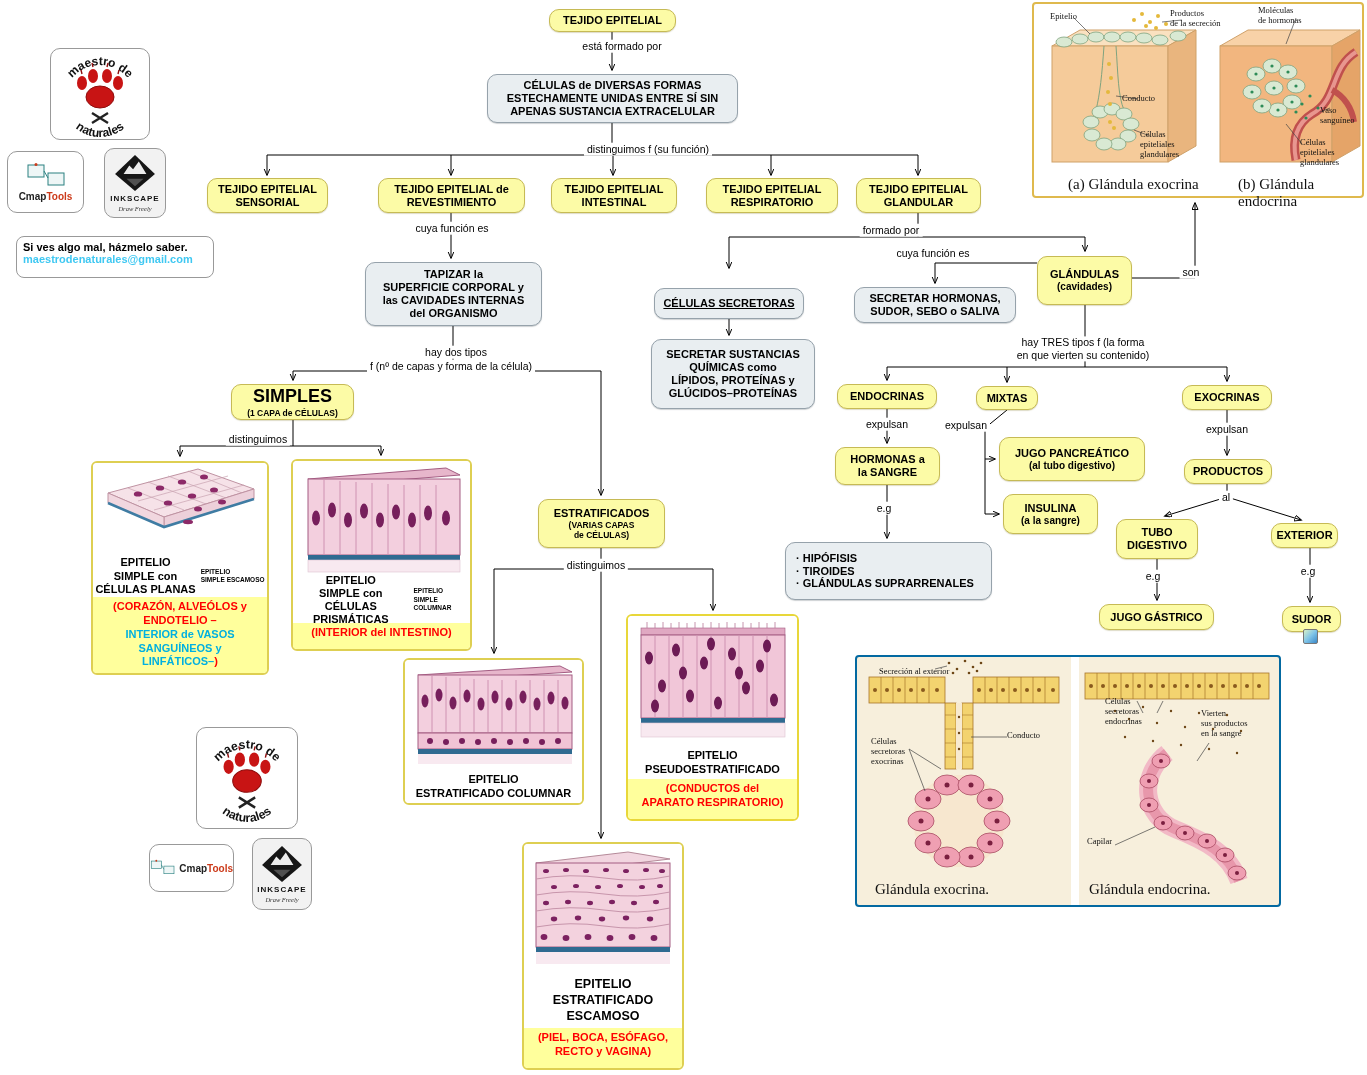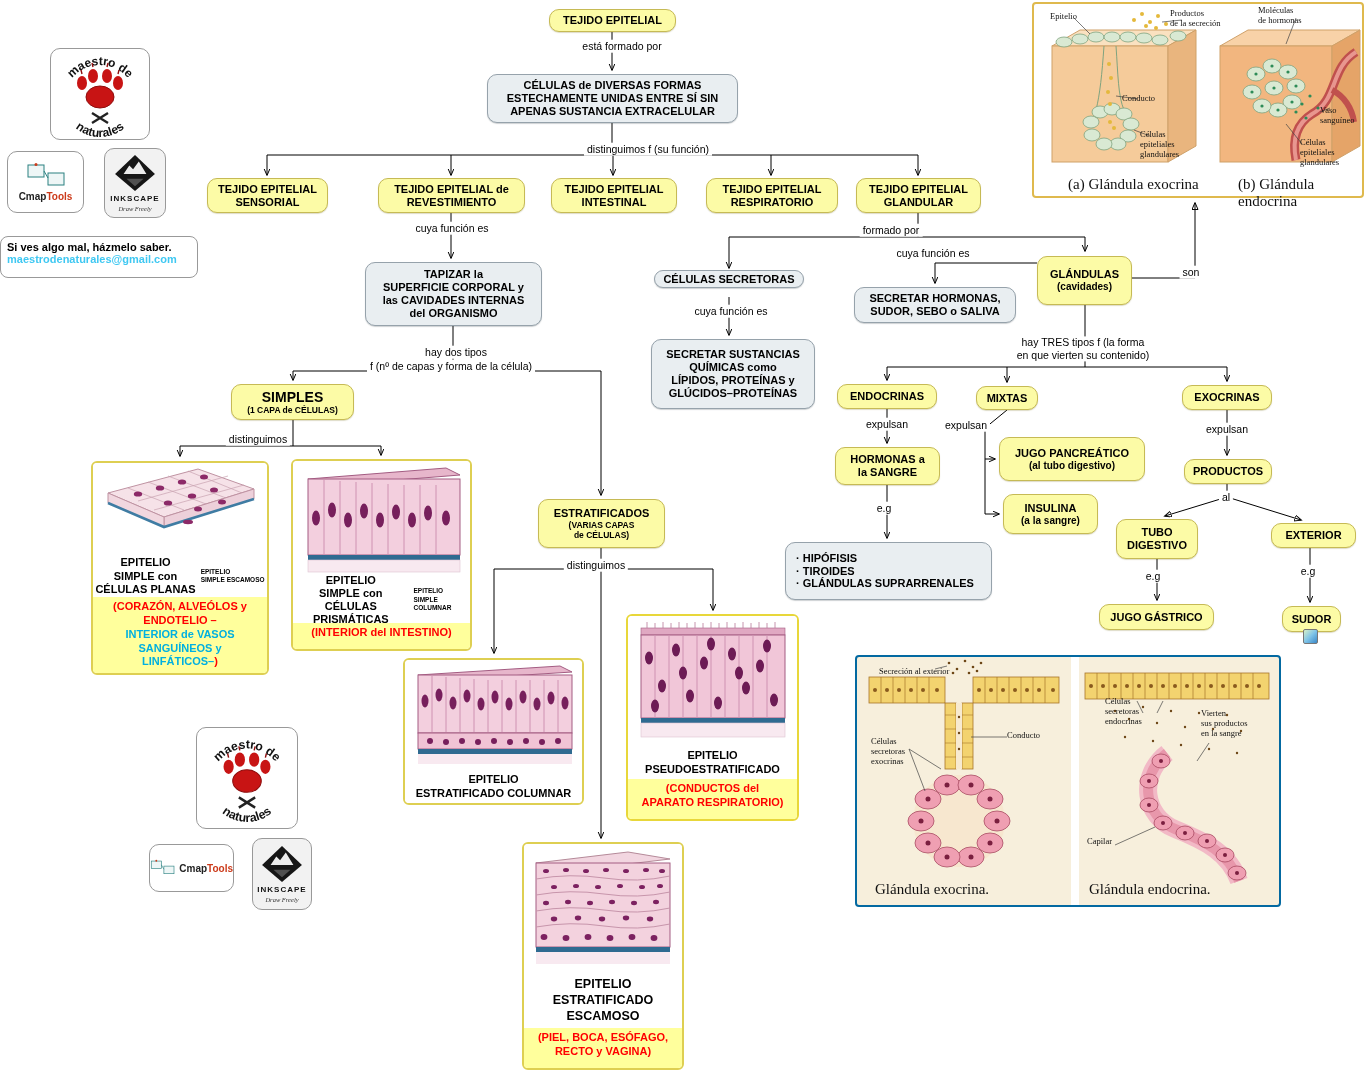--- a/index.html
+++ b/index.html
@@ -8,21 +8,21 @@
             font-family:"Liberation Sans", sans-serif; overflow:hidden; }
   .wires { position:absolute; left:0; top:0; }
   .wires path { stroke:#000; stroke-width:1; fill:none; }
 
   .node { position:absolute; display:flex; flex-direction:column; align-items:center;
           justify-content:center; text-align:center; white-space:pre-line;
           font-weight:bold; font-size:11px; line-height:1.18; color:#000;
           border-radius:10px; padding:2px 4px; z-index:3; }
   .node.yellow { background:#fcfba6; border:1px solid #c6ba55; box-shadow:0 1px 1px rgba(120,110,30,.25); }
   .node.gray   { background:#e9eef1; border:1px solid #96a2ab; box-shadow:0 1px 1px rgba(60,70,80,.25); }
-  .node .big   { font-size:14px; }
+  .node .big   { font-size:18px; }
   .node .sub   { font-size:8.5px; }
   .node .sub2  { font-size:10px; }
   .node.left   { text-align:left; align-items:flex-start; padding-left:10px; }
 
   .link-label { position:absolute; transform:translate(-50%,-50%); background:#fff;
                 font-size:10.5px; color:#000; white-space:pre-line; text-align:center;
                 padding:0 3px; line-height:1.2; z-index:2; }
 
   .card { position:absolute; background:#fff; border:2px solid #decf52; border-radius:6px;
           overflow:hidden; display:flex; flex-direction:column; z-index:3; }
@@ -140,21 +140,21 @@
   <div class="node yellow" style="left:231px;top:384px;width:123px;height:36px;">
     <span class="big">SIMPLES</span>
     <span class="sub">(1 CAPA de CÉLULAS)</span>
   </div>
   <div class="node yellow" style="left:538px;top:499px;width:127px;height:49px;">
     <span>ESTRATIFICADOS</span>
     <span class="sub">(VARIAS CAPAS
 de CÉLULAS)</span>
   </div>
 
-  <div class="node gray" style="left:654px;top:270px;width:150px;height:18px;">CÉLULAS SECRETORAS</div>
+  <div class="node gray" style="left:654px;top:288px;width:150px;height:31px;text-decoration:underline;">CÉLULAS SECRETORAS</div>
   <div class="node gray" style="left:651px;top:339px;width:164px;height:70px;">SECRETAR SUSTANCIAS
 QUÍMICAS como
 LÍPIDOS, PROTEÍNAS y
 GLÚCIDOS–PROTEÍNAS</div>
   <div class="node gray" style="left:854px;top:287px;width:162px;height:36px;">SECRETAR HORMONAS,
 SUDOR, SEBO o SALIVA</div>
 
   <div class="node yellow" style="left:1037px;top:256px;width:95px;height:49px;">
     <span>GLÁNDULAS</span>
     <span class="sub2">(cavidades)</span>
@@ -174,21 +174,21 @@
     <span class="sub2">(al tubo digestivo)</span>
   </div>
   <div class="node yellow" style="left:1003px;top:494px;width:95px;height:40px;">
     <span>INSULINA</span>
     <span class="sub2">(a la sangre)</span>
   </div>
 
   <div class="node yellow" style="left:1184px;top:459px;width:88px;height:25px;">PRODUCTOS</div>
   <div class="node yellow" style="left:1116px;top:519px;width:82px;height:40px;">TUBO
 DIGESTIVO</div>
-  <div class="node yellow" style="left:1271px;top:523px;width:85px;height:25px;">EXTERIOR</div>
+  <div class="node yellow" style="left:1271px;top:523px;width:67px;height:25px;">EXTERIOR</div>
   <div class="node yellow" style="left:1099px;top:604px;width:115px;height:26px;">JUGO GÁSTRICO</div>
   <div class="node yellow" style="left:1282px;top:606px;width:59px;height:26px;">SUDOR</div>
   <div style="position:absolute;left:1303px;top:629px;width:15px;height:15px;border:1px solid #777;border-radius:2px;background:linear-gradient(135deg,#d8f0c8 0%,#7fc4e8 50%,#3a88c8 100%);z-index:3;"></div>
 
   <div class="card" style="left:91px;top:461px;width:178px;height:214px;">
     <div class="card-img" style="height:98px;">
       <svg width="156" height="92" viewBox="0 0 156 92">
         <polygon points="6,30 96,6 152,26 62,54" fill="#f6e2e8" stroke="#bf93a2"></polygon>
         <path d="M26,25 L82,47 M46,19 L104,41 M66,13 L124,35 M86,8 L140,30 M36,38 L126,13 M52,47 L142,22" stroke="#c9a2b0" stroke-width="0.7" fill="none"></path>
         <polygon points="62,54 152,26 152,36 62,64" fill="#edd0da" stroke="#bf93a2"></polygon>
@@ -648,21 +648,21 @@
   <div class="logo-box" style="left:104px;top:148px;width:62px;height:70px;background:#f2f2f2;">
     <svg width="42" height="38" viewBox="0 0 44 40">
       <polygon points="22,1 43,21 22,39 1,21" fill="#161616"></polygon>
       <polygon points="10,21 16,12 20,16 26,8 34,21" fill="#fff" opacity="0.92"></polygon>
       <polygon points="13,26 31,26 22,34" fill="#fff" opacity="0.25"></polygon>
     </svg>
     <div class="ink-name">INKSCAPE</div>
     <div class="ink-tag">Draw Freely</div>
   </div>
 
-  <div class="note-box" style="left:0;top:236px;width:198px;height:42px;">
+  <div class="note-box" style="left:16px;top:236px;width:198px;height:42px;">
     <div class="note-line">Si ves algo mal, házmelo saber.</div>
     <div class="note-email">maestrodenaturales@gmail.com</div>
   </div>
 
   <div class="logo-box" style="left:196px;top:727px;width:102px;height:102px;">
     <svg width="98" height="94" viewBox="0 0 96 86">
       <defs>
         <path id="arcT2" d="M12,50 A36,36 0 0 1 84,50"></path>
         <path id="arcB2" d="M10,48 A38,38 0 0 0 86,48"></path>
       </defs>

